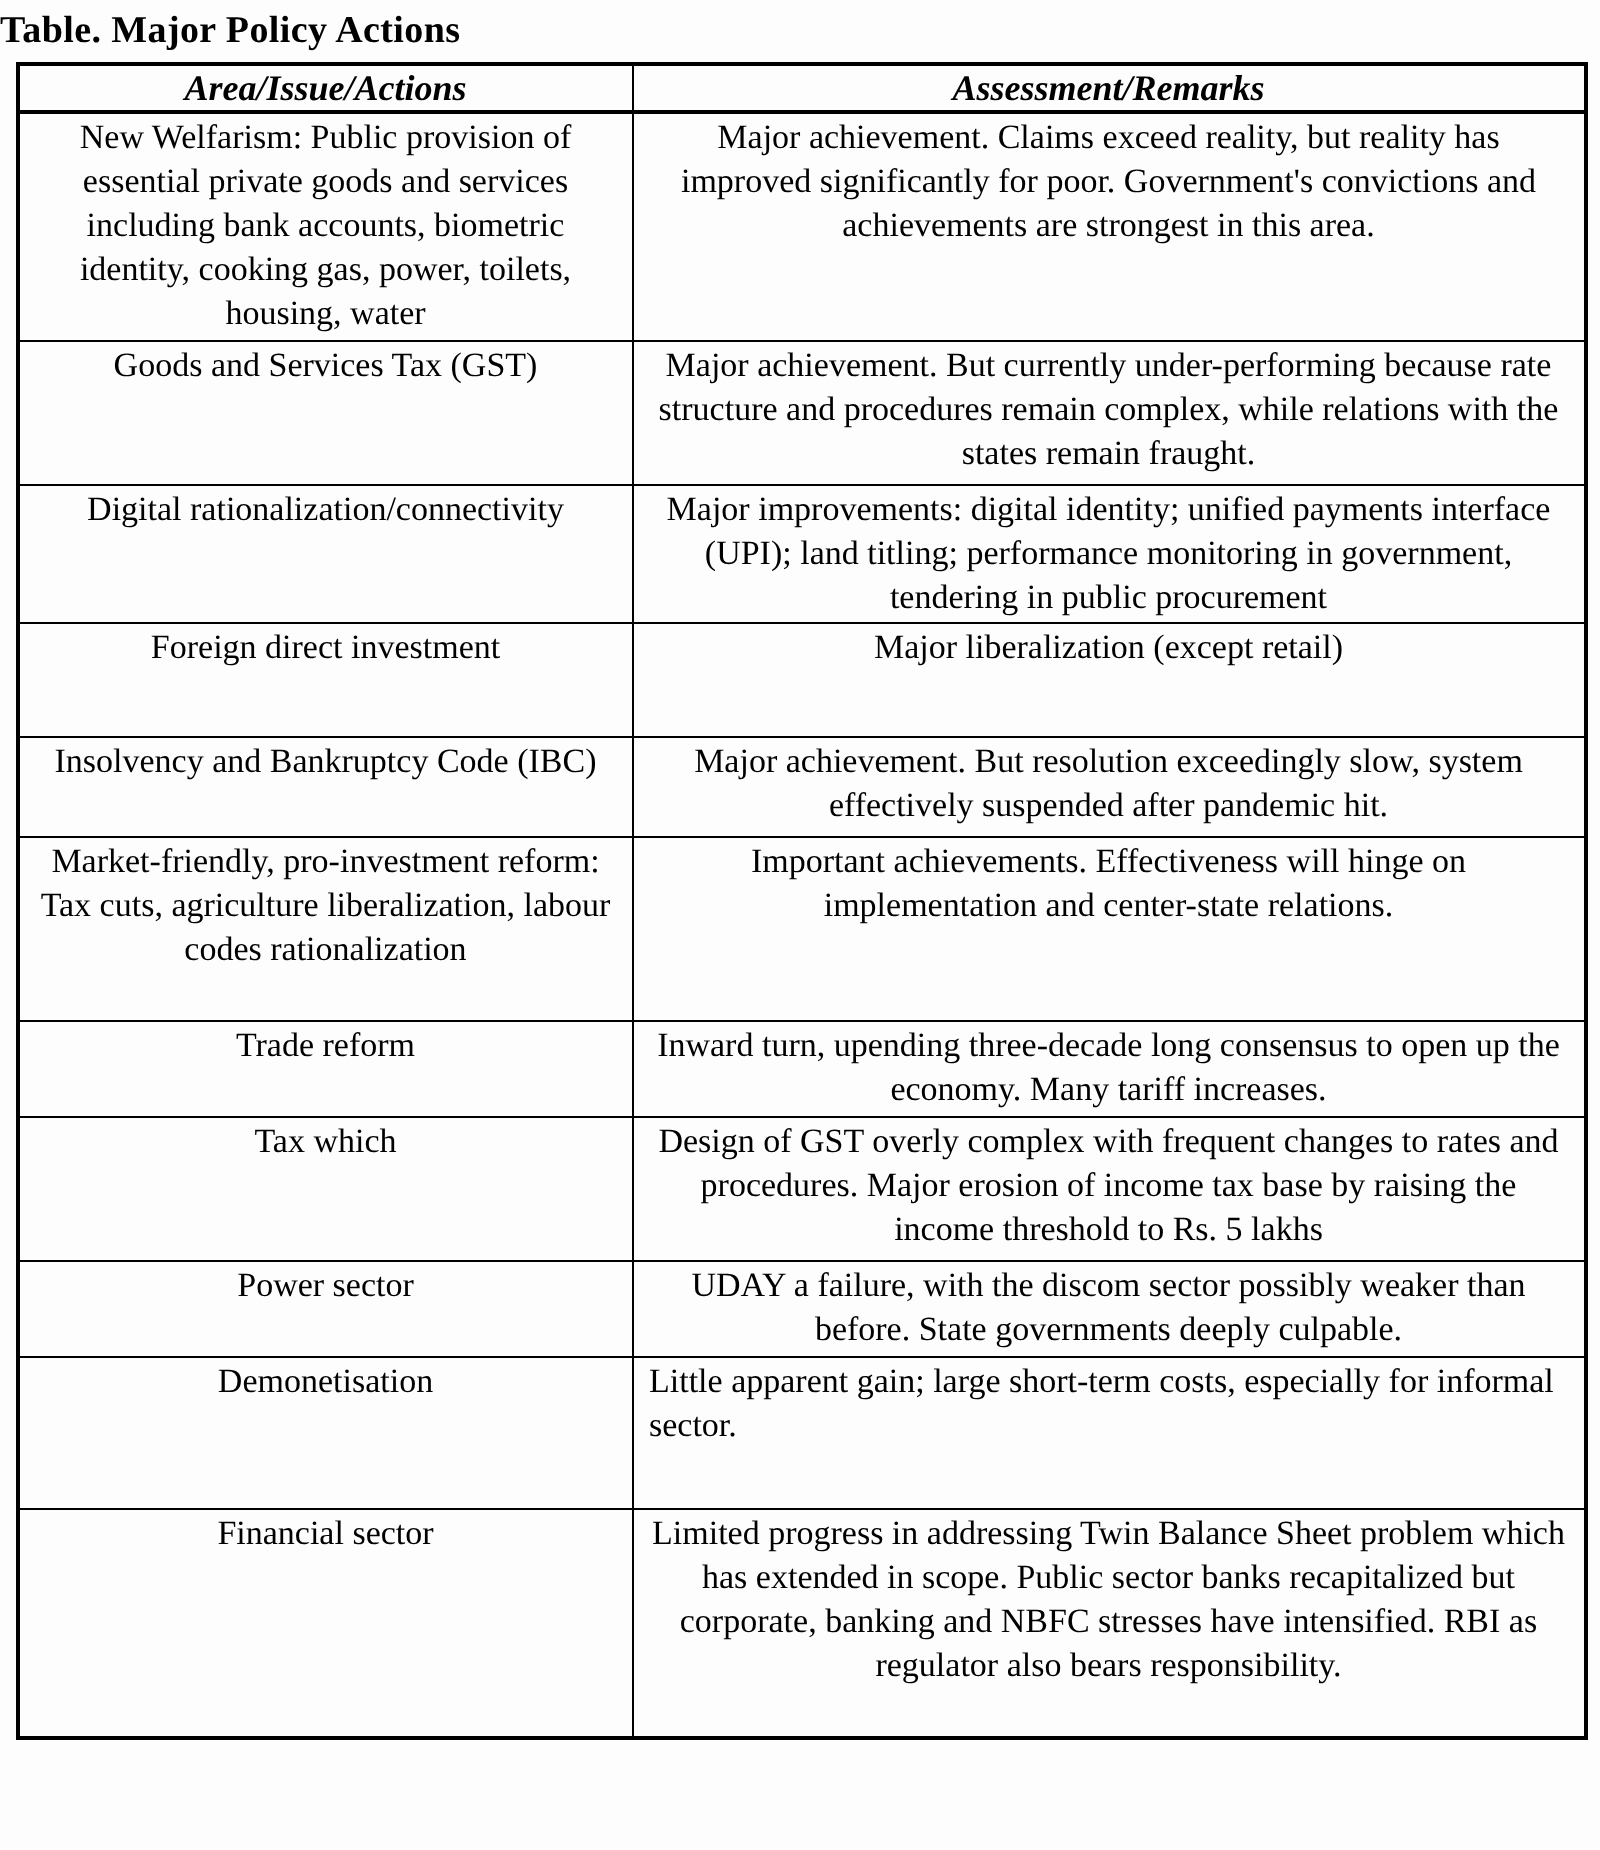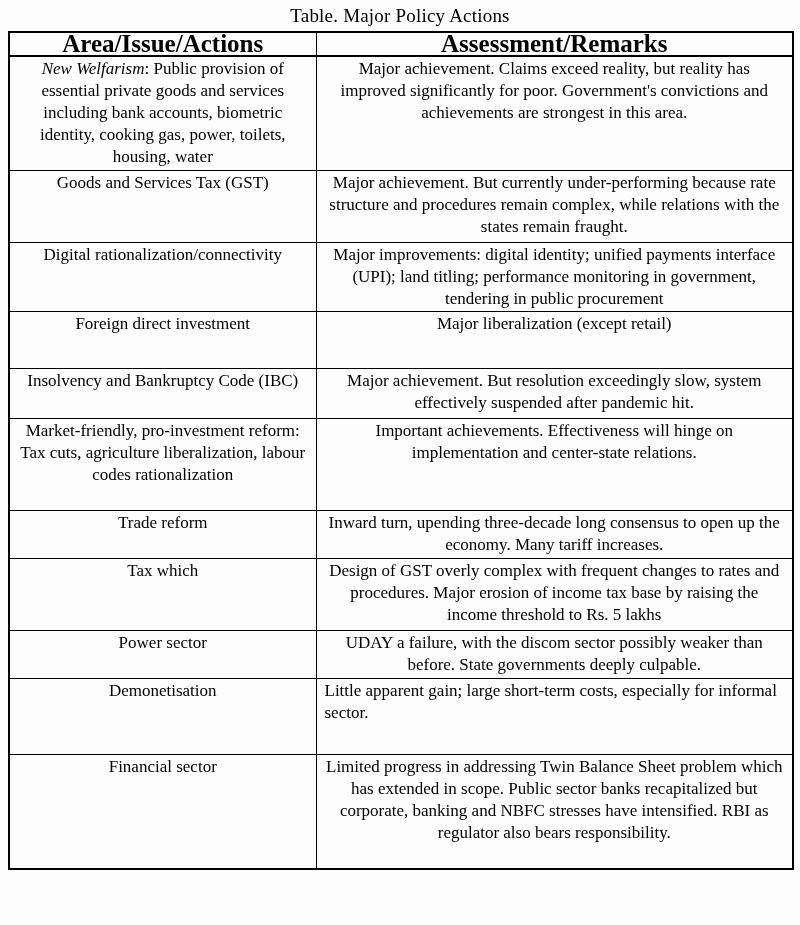--- a/index.html
+++ b/index.html
@@ -12,22 +12,22 @@
   .page {
     position: relative;
     width: 800px;
     height: 925px;
     background: #fdfdfd;
     box-sizing: border-box;
     padding-top: 5px;
     overflow: hidden;
   }
   .caption {
-    text-align: center;
-    font-weight: normal;
+    text-align: left;
+    font-weight: bold;
     font-size: 19px;
     line-height: 21px;
     margin: 0 0 5px 0;
     letter-spacing: 0.2px;
   }
   table.policy {
     border-collapse: collapse;
     table-layout: fixed;
     width: 784px;
     margin-left: 8px;
@@ -41,28 +41,29 @@
     vertical-align: top;
     text-align: center;
     padding: 1px 8px;
     font-size: 17px;
     line-height: 22px;
     box-sizing: border-box;
     overflow: hidden;
   }
   thead th {
     font-weight: bold;
-    font-size: 25px;
+    font-style: italic;
+    font-size: 18px;
     line-height: 22px;
     padding: 0 4px;
     border-bottom: 2px solid #000000;
     vertical-align: middle;
   }
   td.ta-left { text-align: left; margin-left: 48px; }
-  .it { font-style: italic; }
+  .it { }
 </style>
 </head>
 <body>
 
 <div class="page">
 
   <div class="caption">Table. Major Policy Actions</div>
 
   <table class="policy">
     <colgroup>

